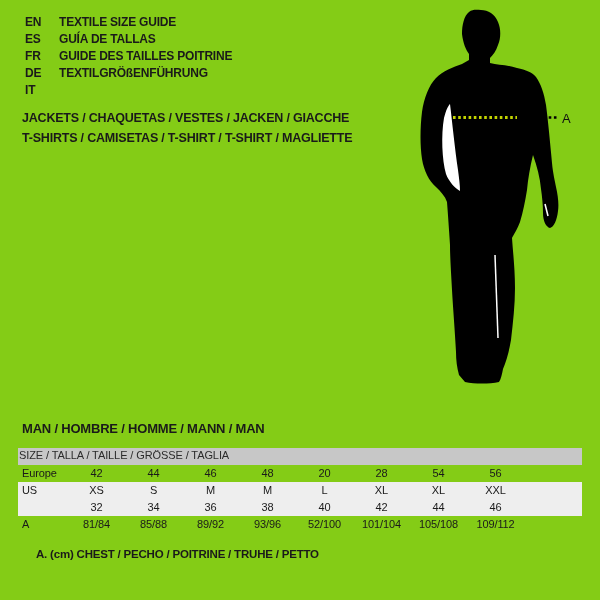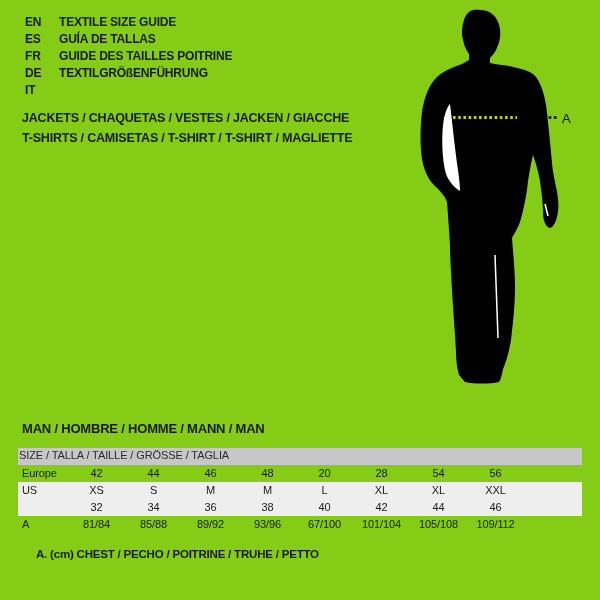--- a/index.html
+++ b/index.html
@@ -174,21 +174,21 @@
       <span class="t-cell">46</span>
       <span class="t-spacer"></span>
     </div>
 
     <div class="t-row">
       <span class="t-label">A</span>
       <span class="t-cell">81/84</span>
       <span class="t-cell">85/88</span>
       <span class="t-cell">89/92</span>
       <span class="t-cell">93/96</span>
-      <span class="t-cell">67/100</span>
+      <span class="t-cell">52/100</span>
       <span class="t-cell">101/104</span>
       <span class="t-cell">105/108</span>
       <span class="t-cell">109/112</span>
       <span class="t-spacer"></span>
     </div>
   </div>
 
   <div class="note">A. (cm) CHEST / PECHO / POITRINE / TRUHE / PETTO</div>
 
 </div>

